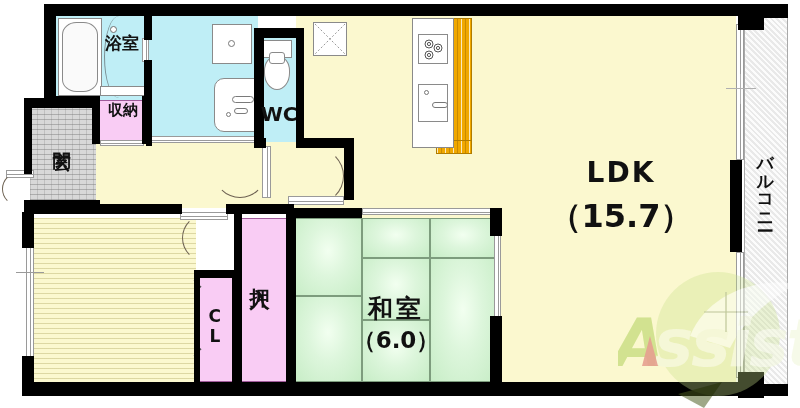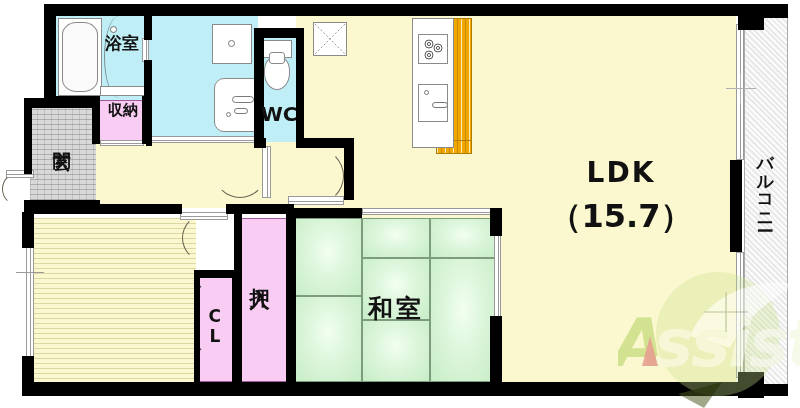--- a/index.html
+++ b/index.html
@@ -223,20 +223,21 @@
   <div class="abs wall" style="left:286px;top:212px;width:10px;height:172px;"></div>
 
   <div class="abs wall" style="left:290px;top:208px;width:72px;height:10px;"></div>
   <div class="abs wall" style="left:490px;top:208px;width:12px;height:28px;"></div>
   <div class="abs wall" style="left:490px;top:316px;width:12px;height:68px;"></div>
 
   <div class="lbl" style="left:556px;top:158px;width:130px;font-size:28px;letter-spacing:2px;">LDK</div>
   <div class="lbl" style="left:546px;top:200px;width:150px;font-size:32px;">（15.7）</div>
 
   <div class="lbl" style="left:356px;top:288px;width:80px;font-size:25px;letter-spacing:3px;margin-top:8px;">和室</div>
+  <div class="lbl" style="left:350px;top:328px;width:92px;font-size:23px;">（6.0）</div>
 
 
   <div class="lbl" style="left:100px;top:34px;width:44px;font-size:17px;line-height:1.15;">浴室</div>
 
 
   <div class="lbl" style="left:260px;top:104px;width:38px;font-size:20px;">WC</div>
 
 
   <div class="lbl vlbl" style="left:52px;top:138px;font-size:18px;line-height:1.1;">玄関</div>
 

